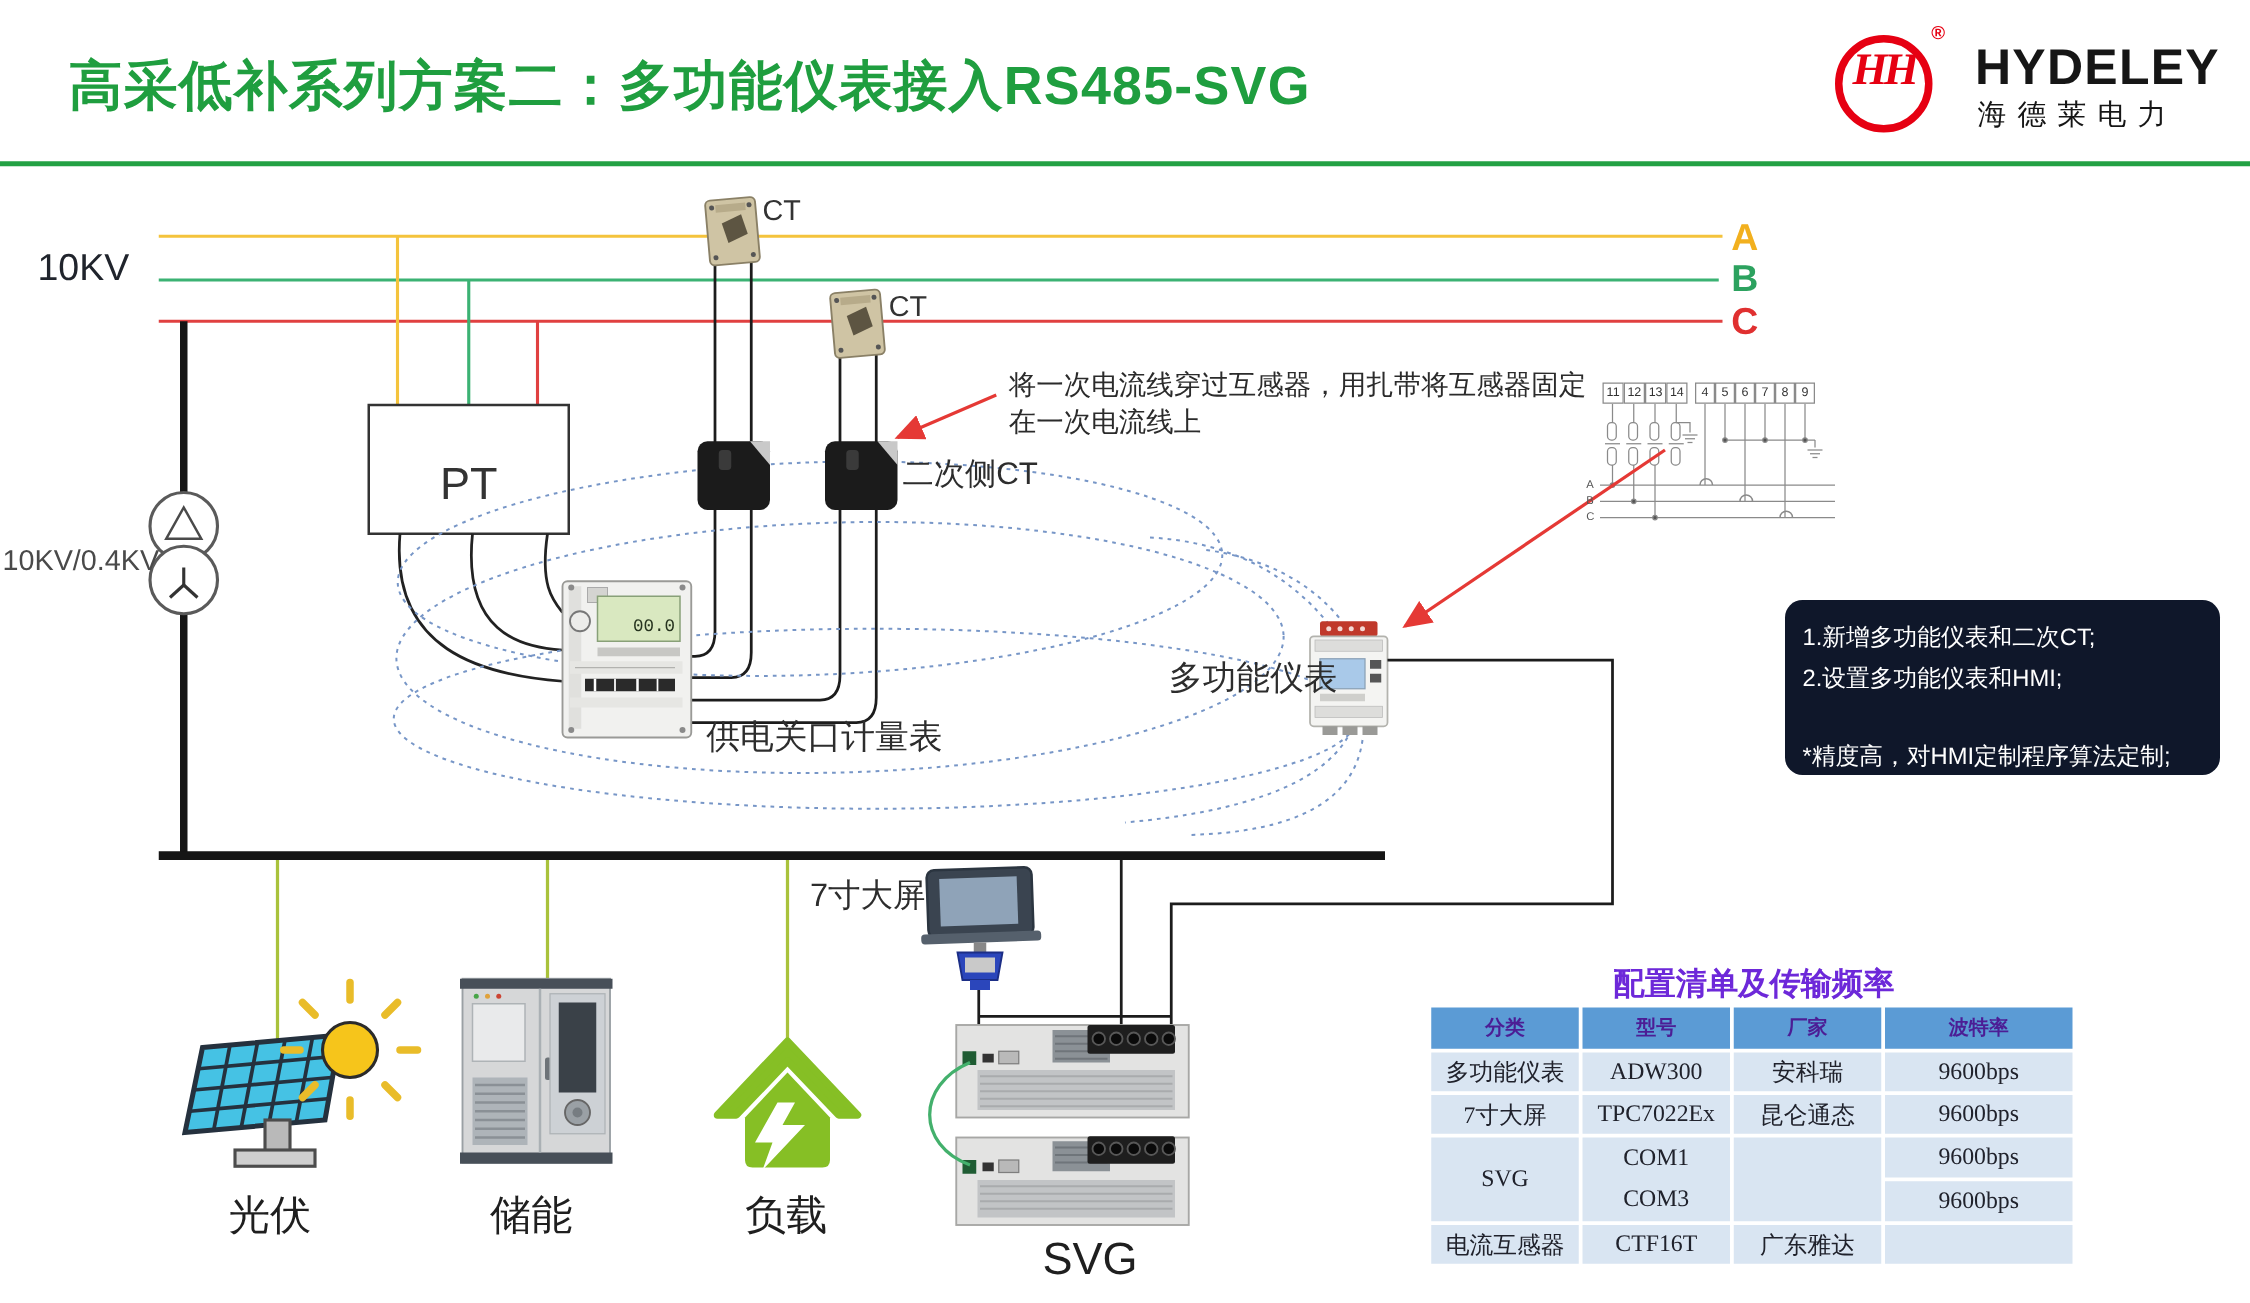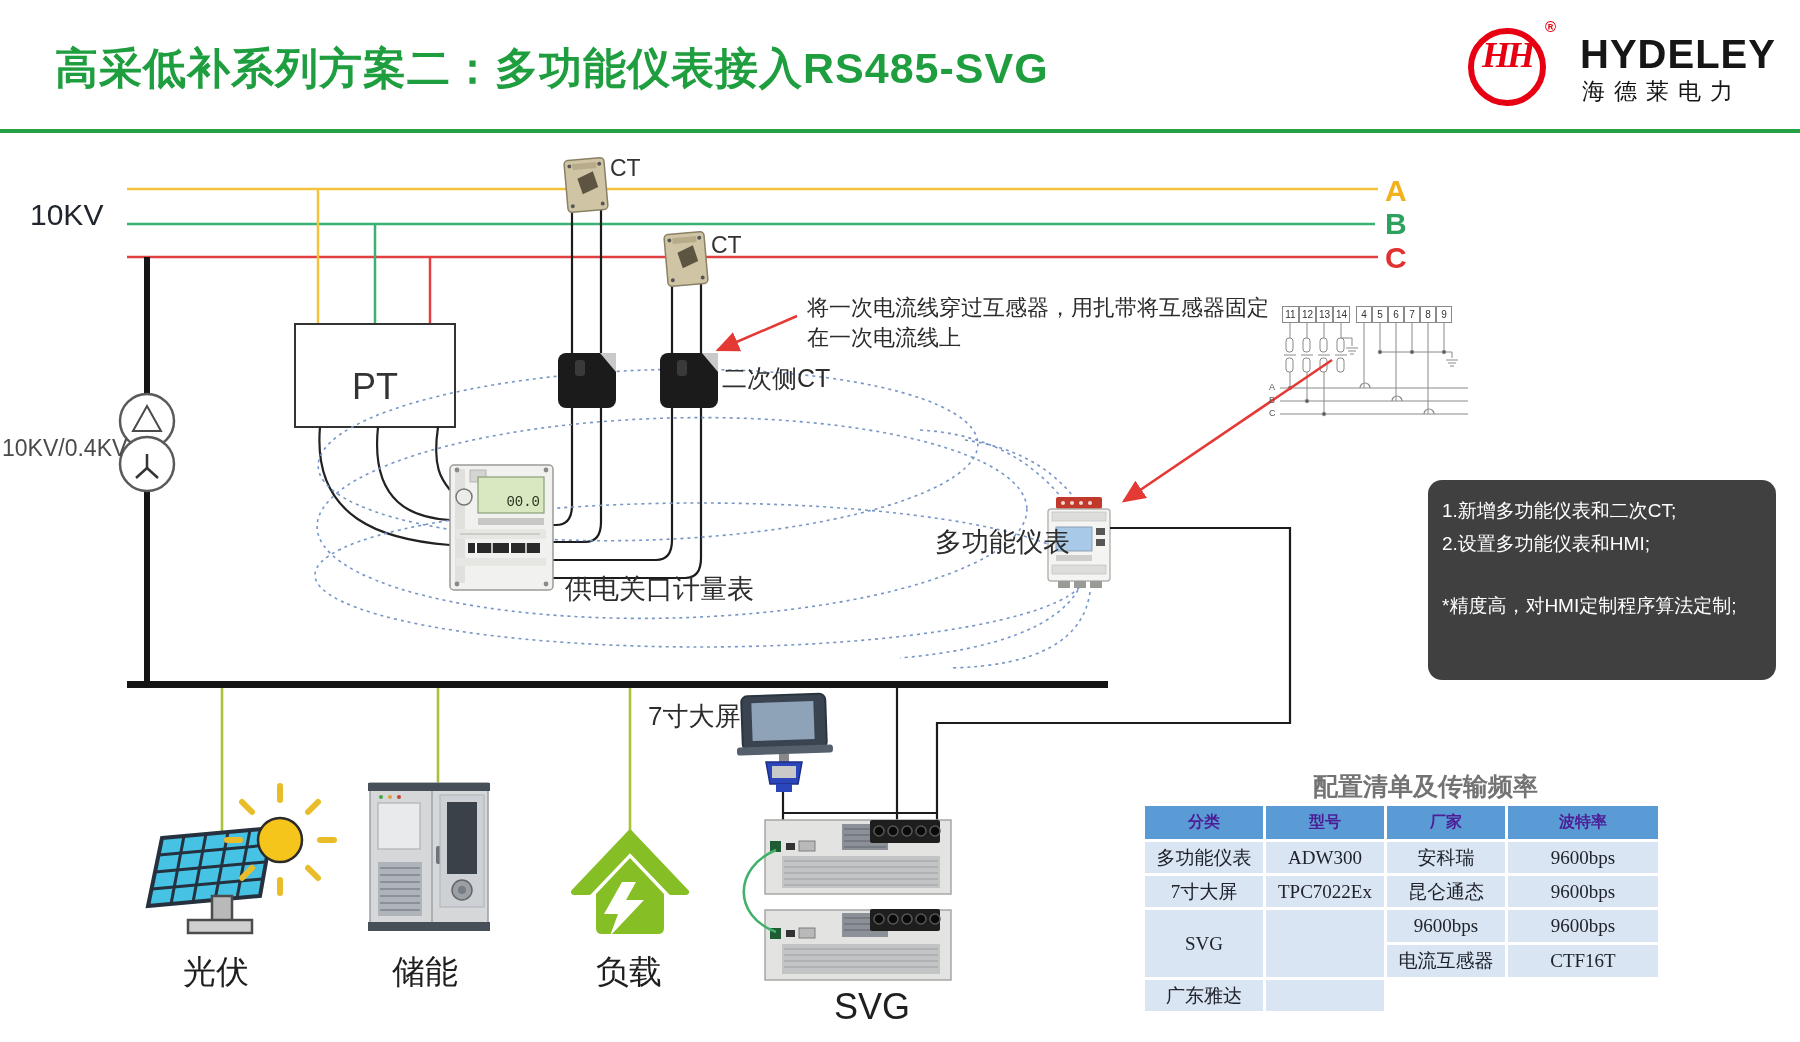--- a/index.html
+++ b/index.html
@@ -34,35 +34,35 @@
   .mf{left:935px;top:524px;font-size:27px;color:#2d2d2d;}
   .anno1{left:807px;top:293px;font-size:22px;color:#2b2b2b;}
   .anno2{left:807px;top:323px;font-size:22px;color:#2b2b2b;}
   .rs485{left:1137px;top:690px;font-size:22px;color:#2d2d2d;line-height:1.18;}
   .hmi{left:648px;top:699px;font-size:26px;color:#2d2d2d;}
   .pv{left:183px;top:950px;font-size:33px;color:#1f1f1f;}
   .sto{left:392px;top:950px;font-size:33px;color:#1f1f1f;}
   .load{left:596px;top:950px;font-size:33px;color:#1f1f1f;}
   .svglbl{left:834px;top:986px;font-size:36px;color:#1f1f1f;}
   
-  .note{left:1428px;top:480px;width:348px;height:200px;background:#404040;border-radius:14px;
+  .note{left:1428px;top:480px;width:348px;height:140px;background:#0f172a;border-radius:14px;
     color:#fff;font-size:19px;box-sizing:border-box;padding:14px 12px 10px 14px;line-height:1.75;}
   .note .fn{margin-top:28px;}
   
   .tstrip{display:flex;}
   .tcell{box-sizing:border-box;border:1px solid #8a8a8a;background:#fff;color:#333;
     font-size:10px;display:flex;align-items:center;justify-content:center;height:17px;}
   .ts-left{left:1282px;top:306px;}
   .ts-left .tcell{width:17px;}
   .ts-right{left:1356px;top:306px;}
   .ts-right .tcell{width:16px;}
   .srow{position:absolute;font-size:9px;color:#555;}
   
-  .cfg-title{left:1268px;top:770px;width:270px;text-align:right;font-family:"Liberation Serif","DejaVu Serif",serif;
-    font-size:25px;font-weight:bold;color:#737373;}
+  .cfg-title{left:1268px;top:770px;width:270px;text-align:center;font-family:"Liberation Serif","DejaVu Serif",serif;
+    font-size:25px;font-weight:bold;color:#6d28d9;}
   .cfg-grid{left:1145px;top:806px;display:grid;grid-template-columns:118px 118px 118px 150px;
     grid-template-rows:33px 31px 31px 32px 32px 31px;gap:3px;font-family:"Liberation Serif","DejaVu Serif",serif;}
   .th{background:#5b9bd5;color:#4c1d95;font-weight:bold;font-size:16px;display:flex;align-items:center;justify-content:center;}
   .td{background:#d9e5f2;color:#20222c;font-size:19px;display:flex;align-items:center;justify-content:center;}
   .span2{grid-row:span 2;}
   .model2{flex-direction:column;justify-content:space-around;}
 </style>
 </head>
 <body>
 
@@ -455,20 +455,24 @@
     <div class="td">ADW300</div>
     <div class="td">安科瑞</div>
     <div class="td">9600bps</div>
 
     <div class="td">7寸大屏</div>
     <div class="td">TPC7022Ex</div>
     <div class="td">昆仑通态</div>
     <div class="td">9600bps</div>
 
     <div class="td span2">SVG</div>
+    <div class="td span2 model2">
+      <span>COM1</span>
+      <span>COM3</span>
+    </div>
     <div class="td span2"></div>
     <div class="td">9600bps</div>
     <div class="td">9600bps</div>
 
     <div class="td">电流互感器</div>
     <div class="td">CTF16T</div>
     <div class="td">广东雅达</div>
     <div class="td"></div>
   </div>
 

